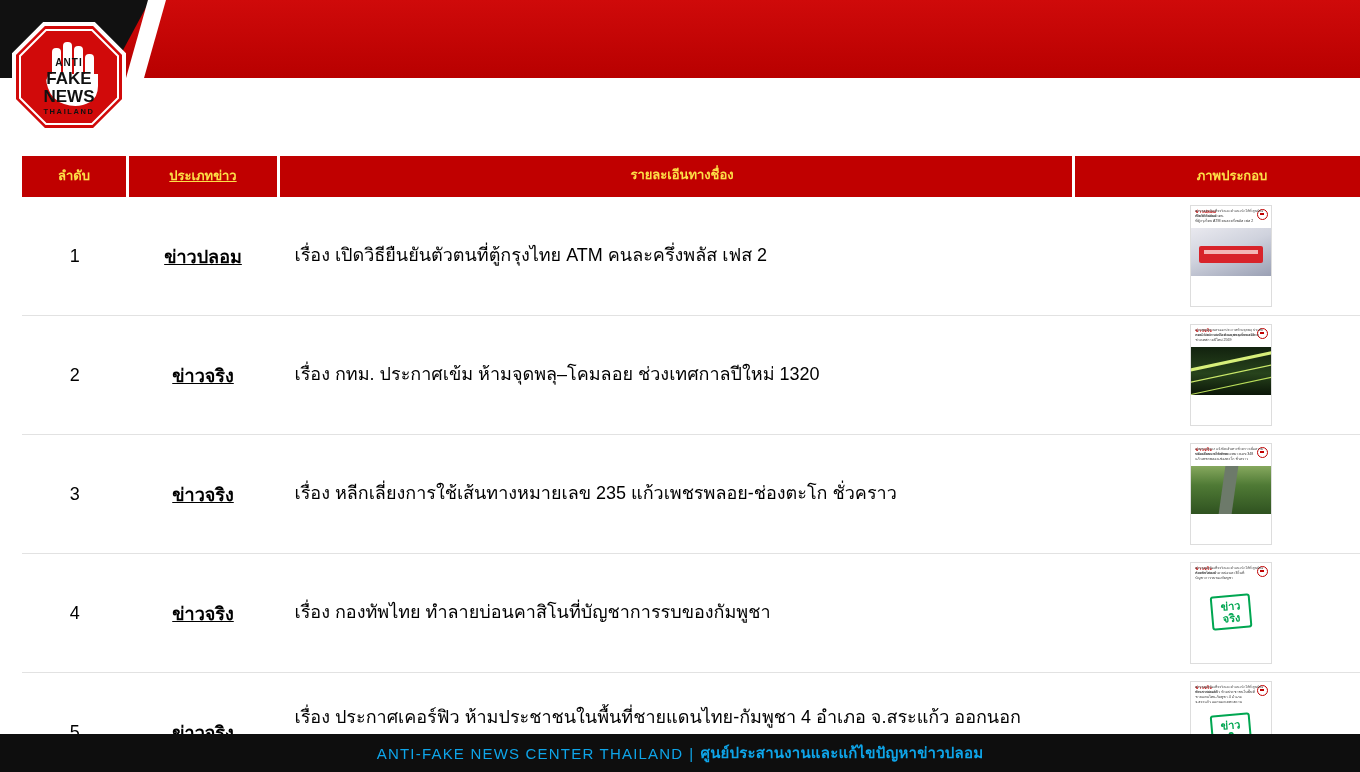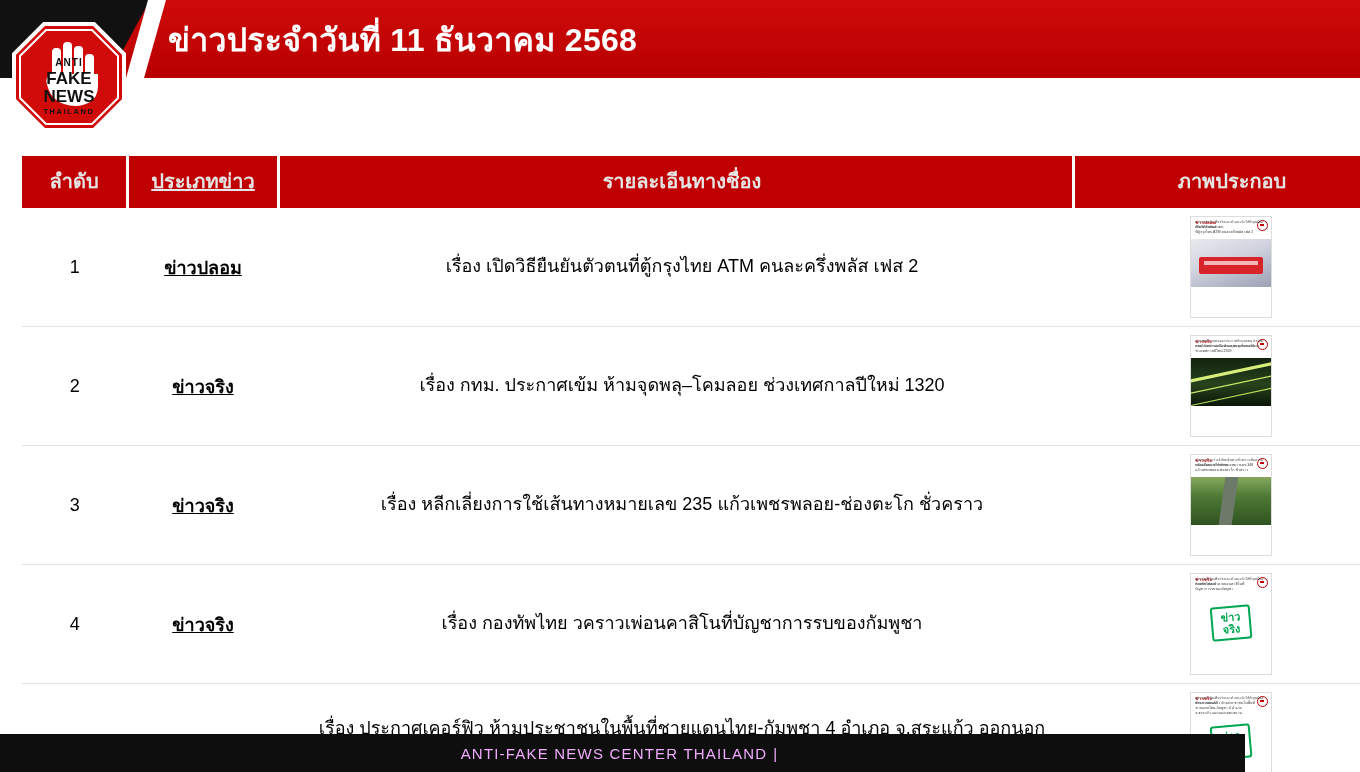--- a/index.html
+++ b/index.html
@@ -79,40 +79,40 @@
     top: 156px;
     width: 1316px;
   }
   table.newslist {
     border-collapse: collapse;
     table-layout: fixed;
     width: 1316px;
   }
   table.newslist th {
     background: #c00000;
-    color: #e5e5e5;
-    font-size: 20px;
+    color: #fde047;
+    font-size: 13px;
     font-weight: bold;
     padding: 9px 4px 11px 4px;
     border-right: 3px solid #ffffff;
     text-align: center;
     vertical-align: middle;
   }
   table.newslist th:last-child { border-right: none; }
 
   table.newslist td {
     border-bottom: 1px solid #e2e2e2;
     font-size: 18px;
     color: #000000;
     vertical-align: middle;
     padding: 8px 4px;
   }
   .col-no   { width: 96px;  text-align: center; }
   .col-type { width: 140px; text-align: center; font-weight: bold; text-decoration: underline; }
-  .col-desc { width: 772px; text-align: center; padding-left: 16px !important; line-height: 1.55; }
+  .col-desc { width: 772px; text-align: left; padding-left: 16px !important; line-height: 1.55; }
   .col-img  { width: 306px; text-align: center; }
 
   .type-fake { color: #cc0000; }
   .type-real { color: #00a651; }
 
   tr.row { height: 104px; }
 
   
   .thumb {
     width: 80px;
@@ -246,43 +246,42 @@
   }
   .photo-green {
     background: #ffffff;
   }
 
   
   .footer {
     position: absolute;
     left: 0;
     bottom: 0;
-    width: 1245px;
+    width: 1360px;
     height: 38px;
     background: #0e0e0e;
-    color: #f0abfc;
+    color: #0ea5e9;
     display: flex;
     align-items: center;
     justify-content: center;
     font-size: 15px;
     letter-spacing: 1.2px;
   }
   .footer .f-th {
     letter-spacing: 0.2px;
     font-weight: bold;
   }
 </style>
 </head>
 <body>
 
 <div class="header">
   <div class="header-bar"></div>
   <div class="header-black-wedge"></div>
   <div class="header-white-wedge"></div>
-  <div class="header-title">ข่าวประจำวันที่ 11 ธันวาคม 2568</div>
 </div>
 
 <div class="logo">
   <svg width="122" height="118" viewBox="0 0 122 118" xmlns="http://www.w3.org/2000/svg">
 
     <polygon points="36,6 86,6 116,36 116,82 86,112 36,112 6,82 6,36" fill="#d10a0a" stroke="#ffffff" stroke-width="4"></polygon>
     <polygon points="38,12 84,12 110,38 110,80 84,106 38,106 12,80 12,38" fill="#d10a0a" stroke="#ffffff" stroke-width="2"></polygon>
 
     <g fill="#ffffff">
       <rect x="44" y="30" width="9" height="34" rx="4"></rect>
@@ -363,21 +362,21 @@
             <span class="t-photo photo-road"></span>
             <span class="t-foot"></span>
             <span class="t-foottext">กรมทางหลวง แจ้งปิดเส้นทางชั่วคราวเพื่อความปลอดภัยของประชาชน</span>
           </span>
         </td>
       </tr>
 
       <tr class="row">
         <td class="col-no">4</td>
         <td class="col-type type-real">ข่าวจริง</td>
-        <td class="col-desc">เรื่อง กองทัพไทย วคราวเพ่อนคาสิโนที่บัญชาการรบของกัมพูชา</td>
+        <td class="col-desc">เรื่อง กองทัพไทย ทำลายบ่อนคาสิโนที่บัญชาการรบของกัมพูชา</td>
         <td class="col-img">
           <span class="thumb">
             <span class="t-top"></span>
             <span class="t-kicker">ข่าวจริง</span>
             <span class="t-head" style="white-space: pre-line;">กองทัพไทย ทำลายบ่อนคาสิโนที่บัญชาการรบของกัมพูชา</span>
             <span class="t-badge"></span>
             <span class="t-photo photo-green"></span>
             <span class="t-stamp" style="white-space: pre-line;">ข่าว
 จริง</span>
             <span class="t-foot"></span>
@@ -404,13 +403,14 @@
           </span>
         </td>
       </tr>
     </tbody>
   </table>
 </div>
 
 <div class="footer">
   <span>ANTI-FAKE NEWS CENTER THAILAND</span>
   <span style="margin:0 6px;">|</span>
+  <span class="f-th">ศูนย์ประสานงานและแก้ไขปัญหาข่าวปลอม</span>
 </div>
 
 </body></html>

